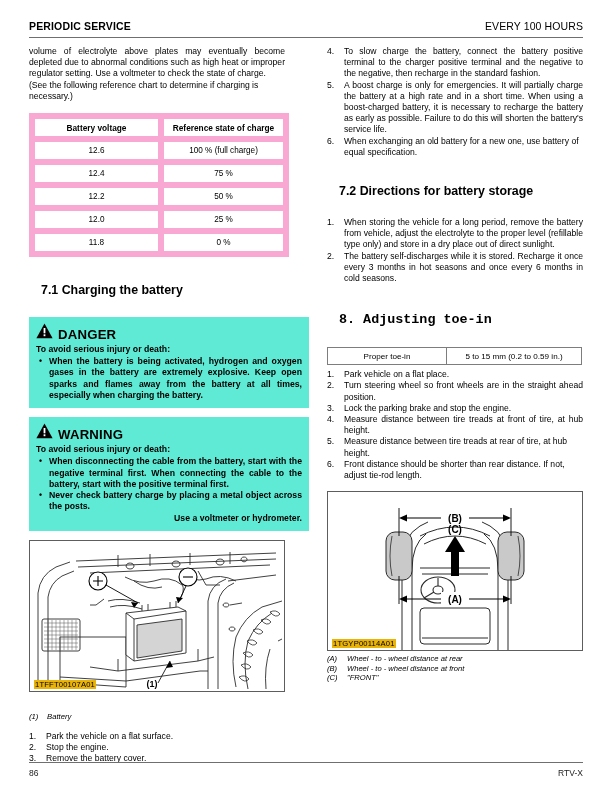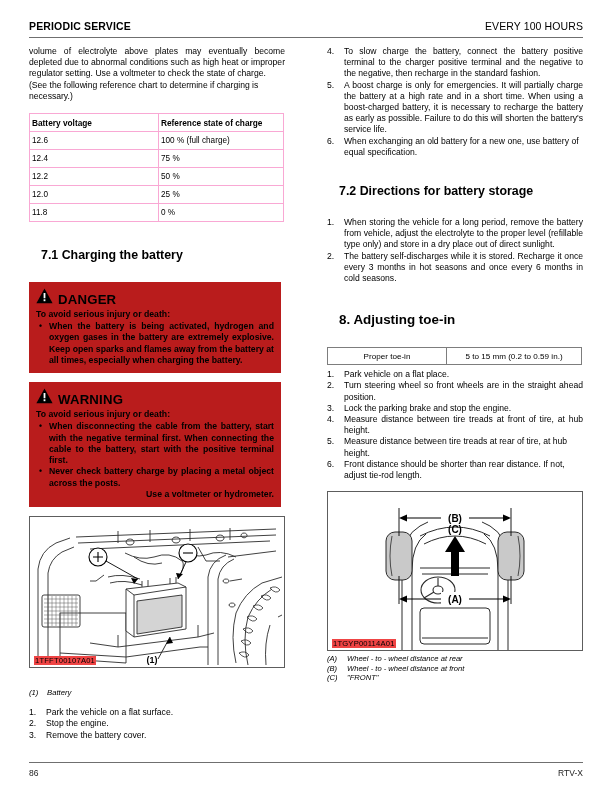--- a/index.html
+++ b/index.html
@@ -70,23 +70,23 @@
   ol.steps li.nojust .txt { text-align:left; }
 
   
   table.tbl {
     border-collapse:collapse;
     width:254px;
     table-layout:fixed;
     background:#fff;
   }
   table.tbl td, table.tbl th {
-    border:1px solid #f9a8d4;
+    border:6px solid #f9a8d4;
     font-size:8.2px;
-    text-align:left;
+    text-align:center;
     padding:3.5px 2px;
     font-weight:normal;
     line-height:10px;
   }
   table.tbl th { font-weight:bold; font-size:8.3px; }
   table.tbl col.c1 { width:129px; }
   table.tbl col.c2 { width:125px; }
 
   table.toe { border-collapse:collapse; width:254px; table-layout:fixed; }
   table.toe td {
@@ -96,26 +96,26 @@
     padding:3.5px 2px;
   }
   table.toe col.t1 { width:119px; }
   table.toe col.t2 { width:135px; }
 
   
   h2.sec {
     margin:12px; font-size:12.4px; font-weight:bold;
     letter-spacing:0px;
   }
-  h2.sec.big { font-size:13.4px; }
+  h2.sec.big { font-size:13.4px;font-family:Liberation Mono, monospace; }
 
   
   .safety {
-    background:#b91c1c;
-    width:252px;
+    background:#5eead4;
+    width:280px;
     box-sizing:border-box;
     padding:6px 7px 7px 7px;
   }
   .safety .sig {
     display:flex; align-items:center; gap:5px;
     margin-bottom:1px;
   }
   .safety .sig .word {
     font-size:13.2px; font-weight:bold; letter-spacing:.2px;
     position:relative; top:1px;
@@ -139,21 +139,21 @@
   .fig {
     width:256px; box-sizing:border-box;
     border:1px solid #5d5d5d;
     background:#fff;
     position:relative;
     overflow:hidden;
   }
   .fig .figid {
     position:absolute; left:4px; bottom:2px;
     font-size:7.6px; letter-spacing:.2px;
-    background:#ef4444; padding:0 1px;
+    background:#eab308; padding:0 1px;
     z-index:6;
   }
   .figleg {
     margin-top:3px;
     font-size:7.6px; font-style:italic; line-height:9.4px;
   }
   .figleg .row { display:flex; }
   .figleg .row .k { width:20px; flex:none; }
   .caption-1 {
     margin-top:20px; font-size:7.7px; font-style:italic;

